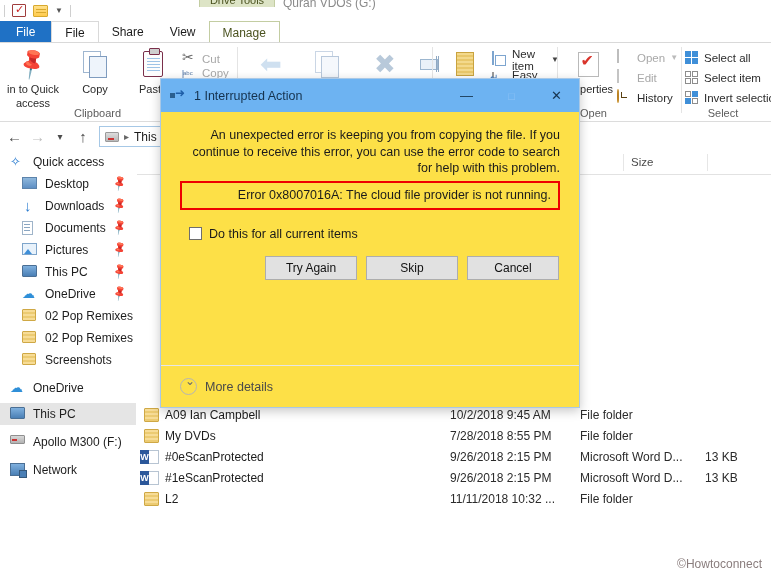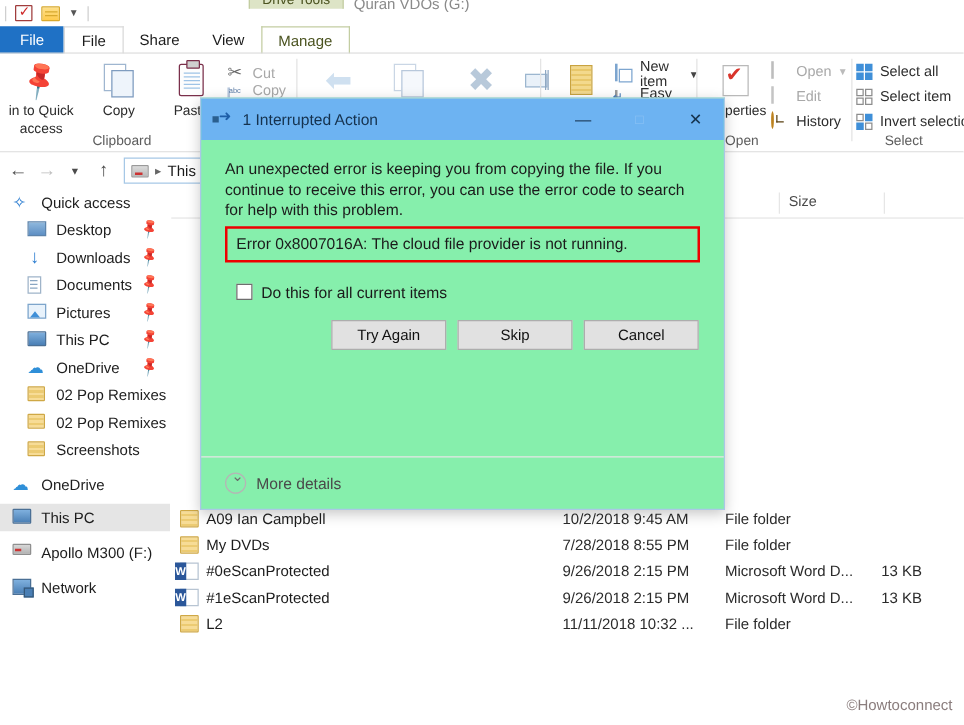--- a/index.html
+++ b/index.html
@@ -130,31 +130,31 @@
   .frow .fname { position: absolute; left: 28px; }
   .frow .fdate { position: absolute; left: 313px; color: #2b2b2b; }
   .frow .ftype { position: absolute; left: 443px; color: #2b2b2b; }
   .frow .fsize { position: absolute; left: 568px; color: #2b2b2b; }
   .frow .ficon { position: absolute; left: 7px; width: 15px; height: 14px; }
   .fi-folder { background: repeating-linear-gradient(#f7dc96,#f7dc96 2px,#eccb72 2px,#eccb72 4px); border: 1px solid #cfa845; border-radius: 1px; }
   .fi-word { background:#ffffff; border:1px solid #b7c4d2; position:relative; }
   .fi-word:before { content:"W"; position:absolute; left:-5px; top:-1px; width:9px; height:14px; background:#2b579a; color:#fff; font-size:9px; line-height:14px; text-align:center; font-weight:bold; }
 
   
-  .dialog { position: absolute; left: 160px; top: 78px; width: 420px; height: 330px; background: #86efac; border: 1px solid #a9c8e6; box-shadow: 0 3px 10px rgba(0,0,0,0.22); }
+  .dialog { position: absolute; left: 160px; top: 78px; width: 420px; height: 330px; background: #fde047; border: 1px solid #a9c8e6; box-shadow: 0 3px 10px rgba(0,0,0,0.22); }
   .dlg-title { height: 33px; background: #6db3f2; display: flex; align-items: center; padding-left: 9px; }
   .dlg-title .tico { width: 16px; height: 14px; position: relative; margin-right: 8px; }
   .dlg-title .tico:before { content:""; position:absolute; left:0; top:4px; width:5px; height:5px; background:#2a5f8f; }
   .dlg-title .tico:after { content:"\279C"; position:absolute; left:5px; top:-3px; font-size:12px; color:#1e5ea8; }
   .dlg-title .ttxt { font-size: 12.5px; color: #15324e; }
   .dlg-ctrls { margin-left: auto; display: flex; height: 33px; }
   .dlg-ctrls div { width: 45px; display: flex; align-items: center; justify-content: center; font-size: 13px; color: #16344f; }
   .dlg-ctrls .maxb { color: #8fc4f5; font-size: 11px; }
 
-  .dlg-body { padding: 15px 19px 0 19px; }
+  .dlg-body { padding: 15px 19px 0 19px; text-align: right; }
   .dlg-msg { font-size: 12.5px; line-height: 16.5px; color: #1b1b1b; }
   .errbox { margin-top: 4px; border: 2px solid #ee0000; padding: 5px 7px 6px 7px; font-size: 12.5px; color: #1b1b1b; }
   .fileinfo { margin-top: 20px; display: flex; gap: 14px; padding-left: 9px; }
   .fi-thumb { width: 44px; height: 44px; background: #f4f4f4; border: 1px solid #d2d2d2; position: relative; flex: none; }
   .fi-thumb:before { content:""; position:absolute; right:0; top:0; border-left:9px solid transparent; border-top:9px solid #ffffff; }
   .fi-thumb .img { position:absolute; left:7px; top:10px; width:30px; height:24px; background:#2f8ad8; overflow:hidden; }
   .fi-thumb .img:after { content:""; position:absolute; left:3px; top:9px; width:0; height:0; border-left:9px solid transparent; border-right:9px solid transparent; border-bottom:13px solid #ffffff; }
   .fi-lines { font-size: 12px; line-height: 14.5px; color: #1b1b1b; }
   .chkrow { margin-top: 17px; display: flex; align-items: center; gap: 7px; padding-left: 9px; font-size: 12.5px; }
   .chkbox { width: 13px; height: 13px; border: 1px solid #6e6e6e; background: #ffffff; flex: none; }

